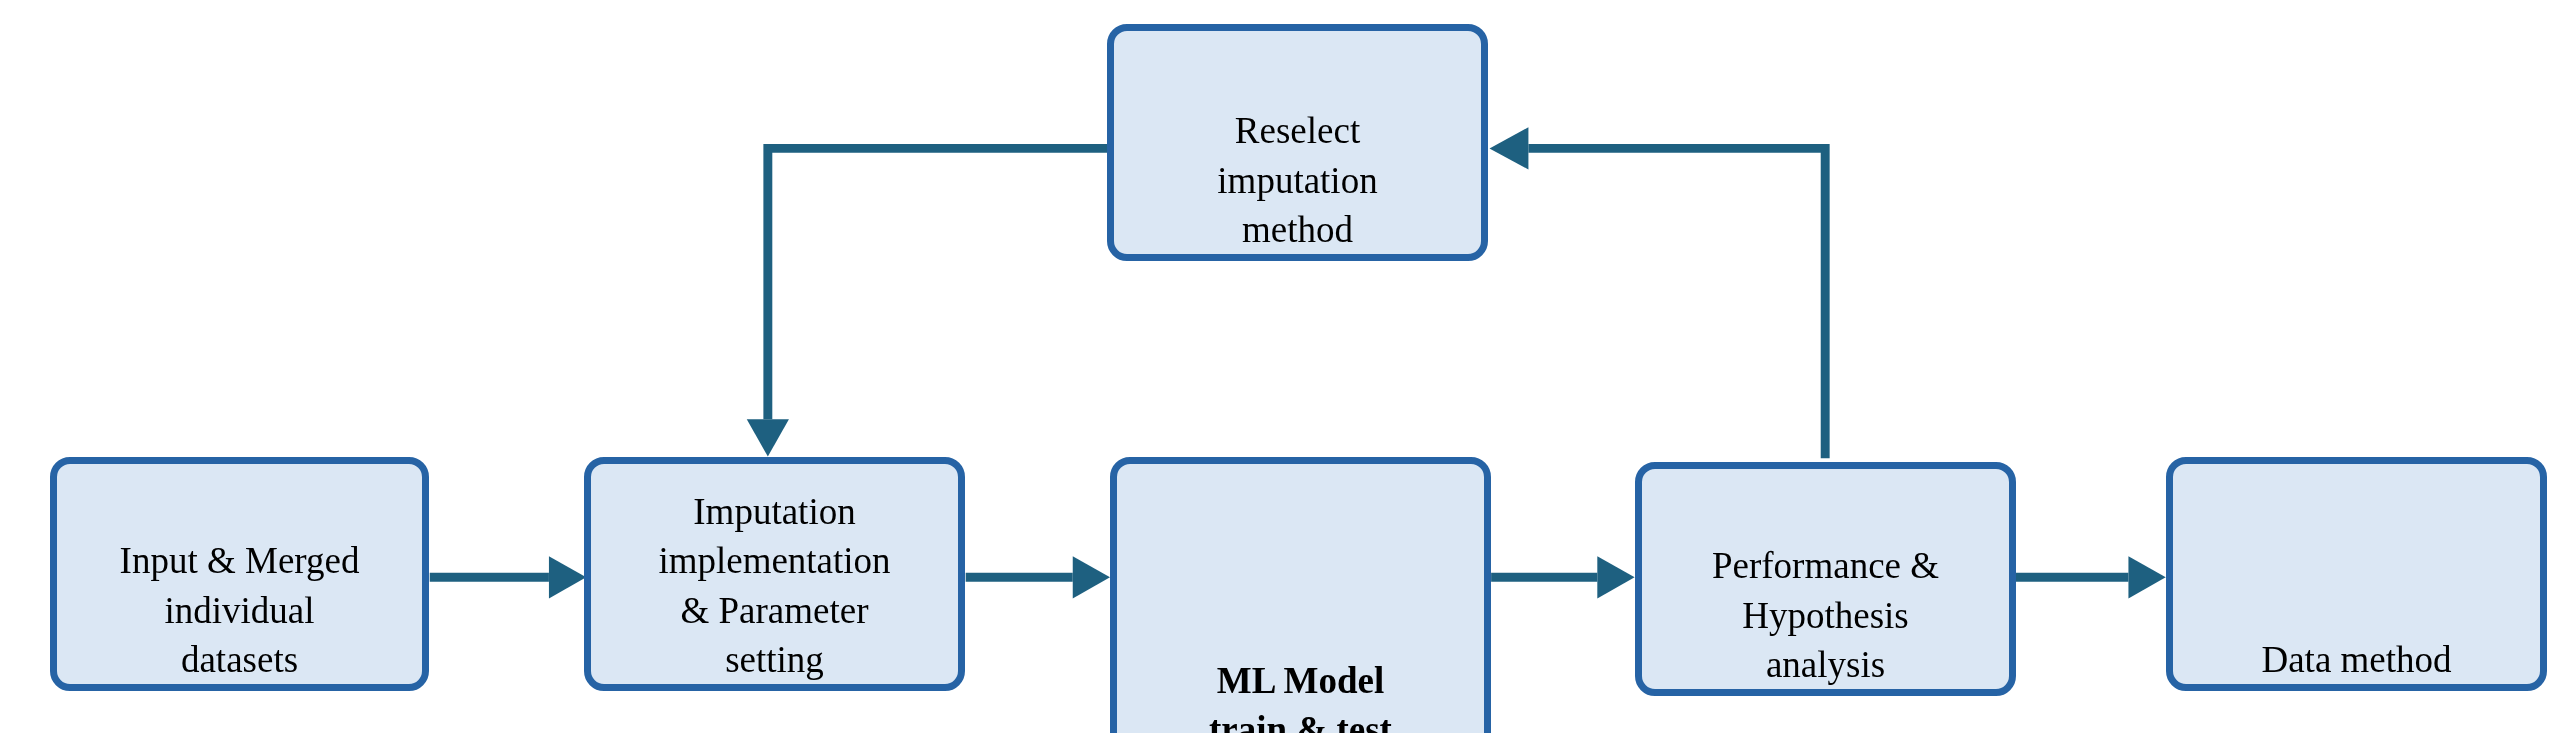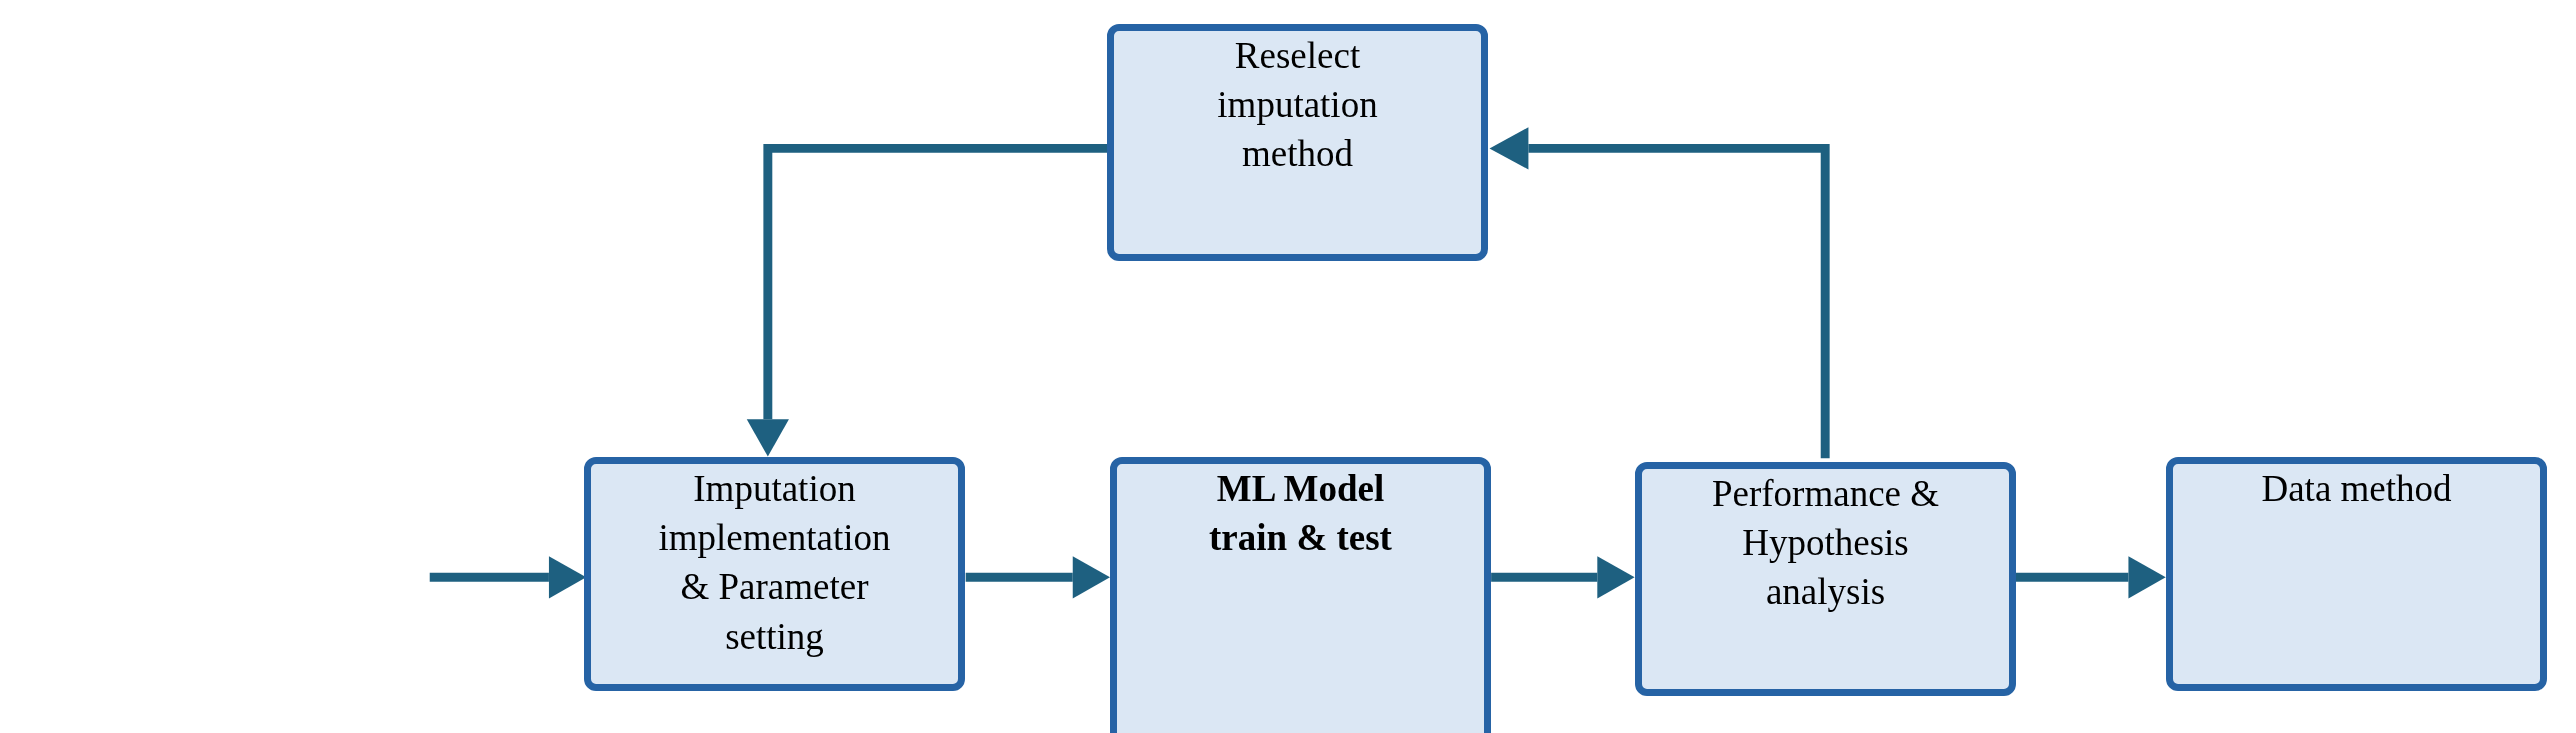--- a/index.html
+++ b/index.html
@@ -32,23 +32,23 @@
   }
   .head{
     fill:var(--arrow);
     stroke:none;
   }
   .node{
     position:absolute;
     box-sizing:border-box;
     background:var(--fill);
     border:7.3px solid var(--border);
-    border-radius:12px;
+    border-radius:20px;
     display:flex;
-    align-items:flex-start;
+    align-items:flex-end;
     justify-content:center;
     text-align:center;
     color:var(--text);
     font-size:37px;
     line-height:1.33;
   }
   .node-label{
     white-space:pre-line;
     display:block;
     padding:0 8px;
@@ -98,20 +98,25 @@
     </g>
 
   </svg>
 
   <div class="node" id="node-reselect">
     <span class="node-label">Reselect
 imputation
 method</span>
   </div>
 
+  <div class="node" id="node-input">
+    <span class="node-label">Input &amp; Merged
+individual
+datasets</span>
+  </div>
 
   <div class="node" id="node-imputation">
     <span class="node-label">Imputation
 implementation
 &amp; Parameter
 setting</span>
   </div>
 
   <div class="node" id="node-ml">
     <span class="node-label">ML Model

